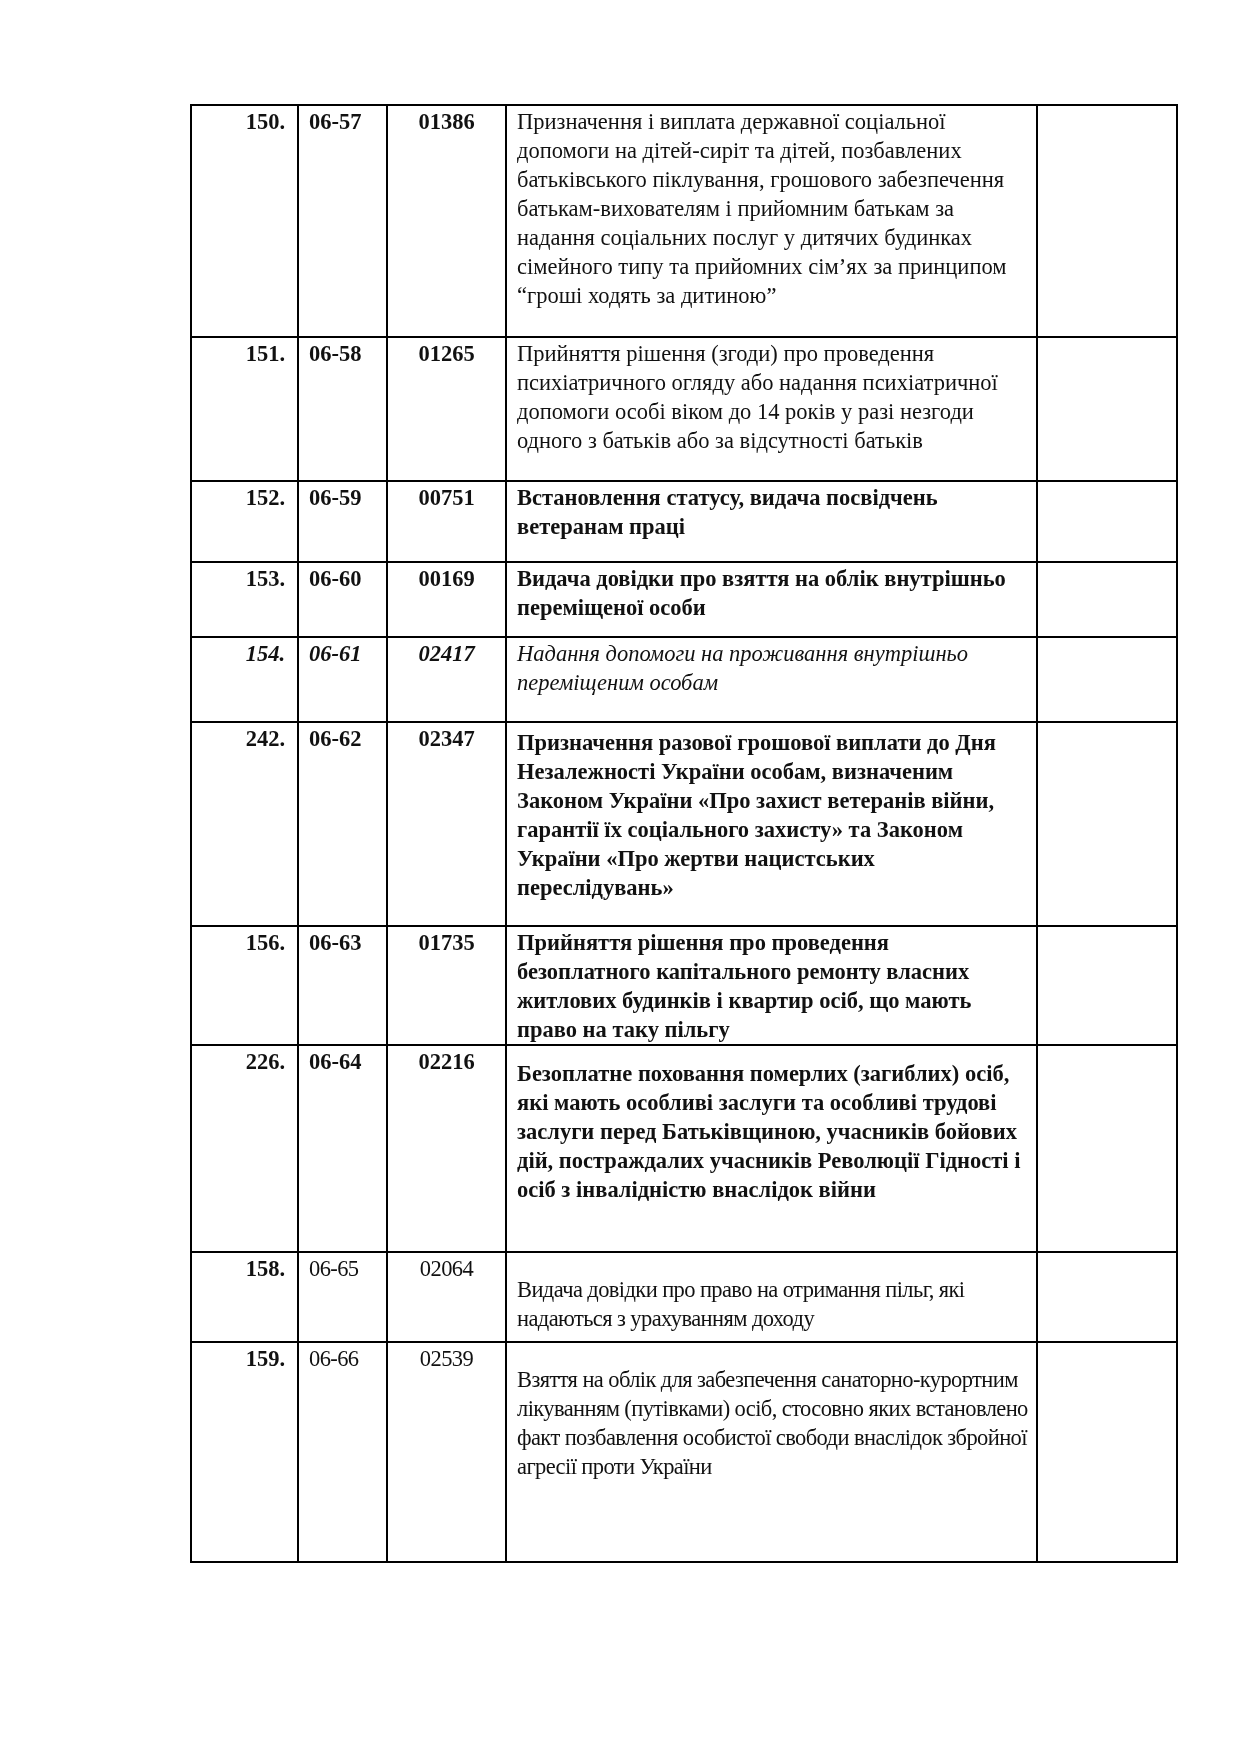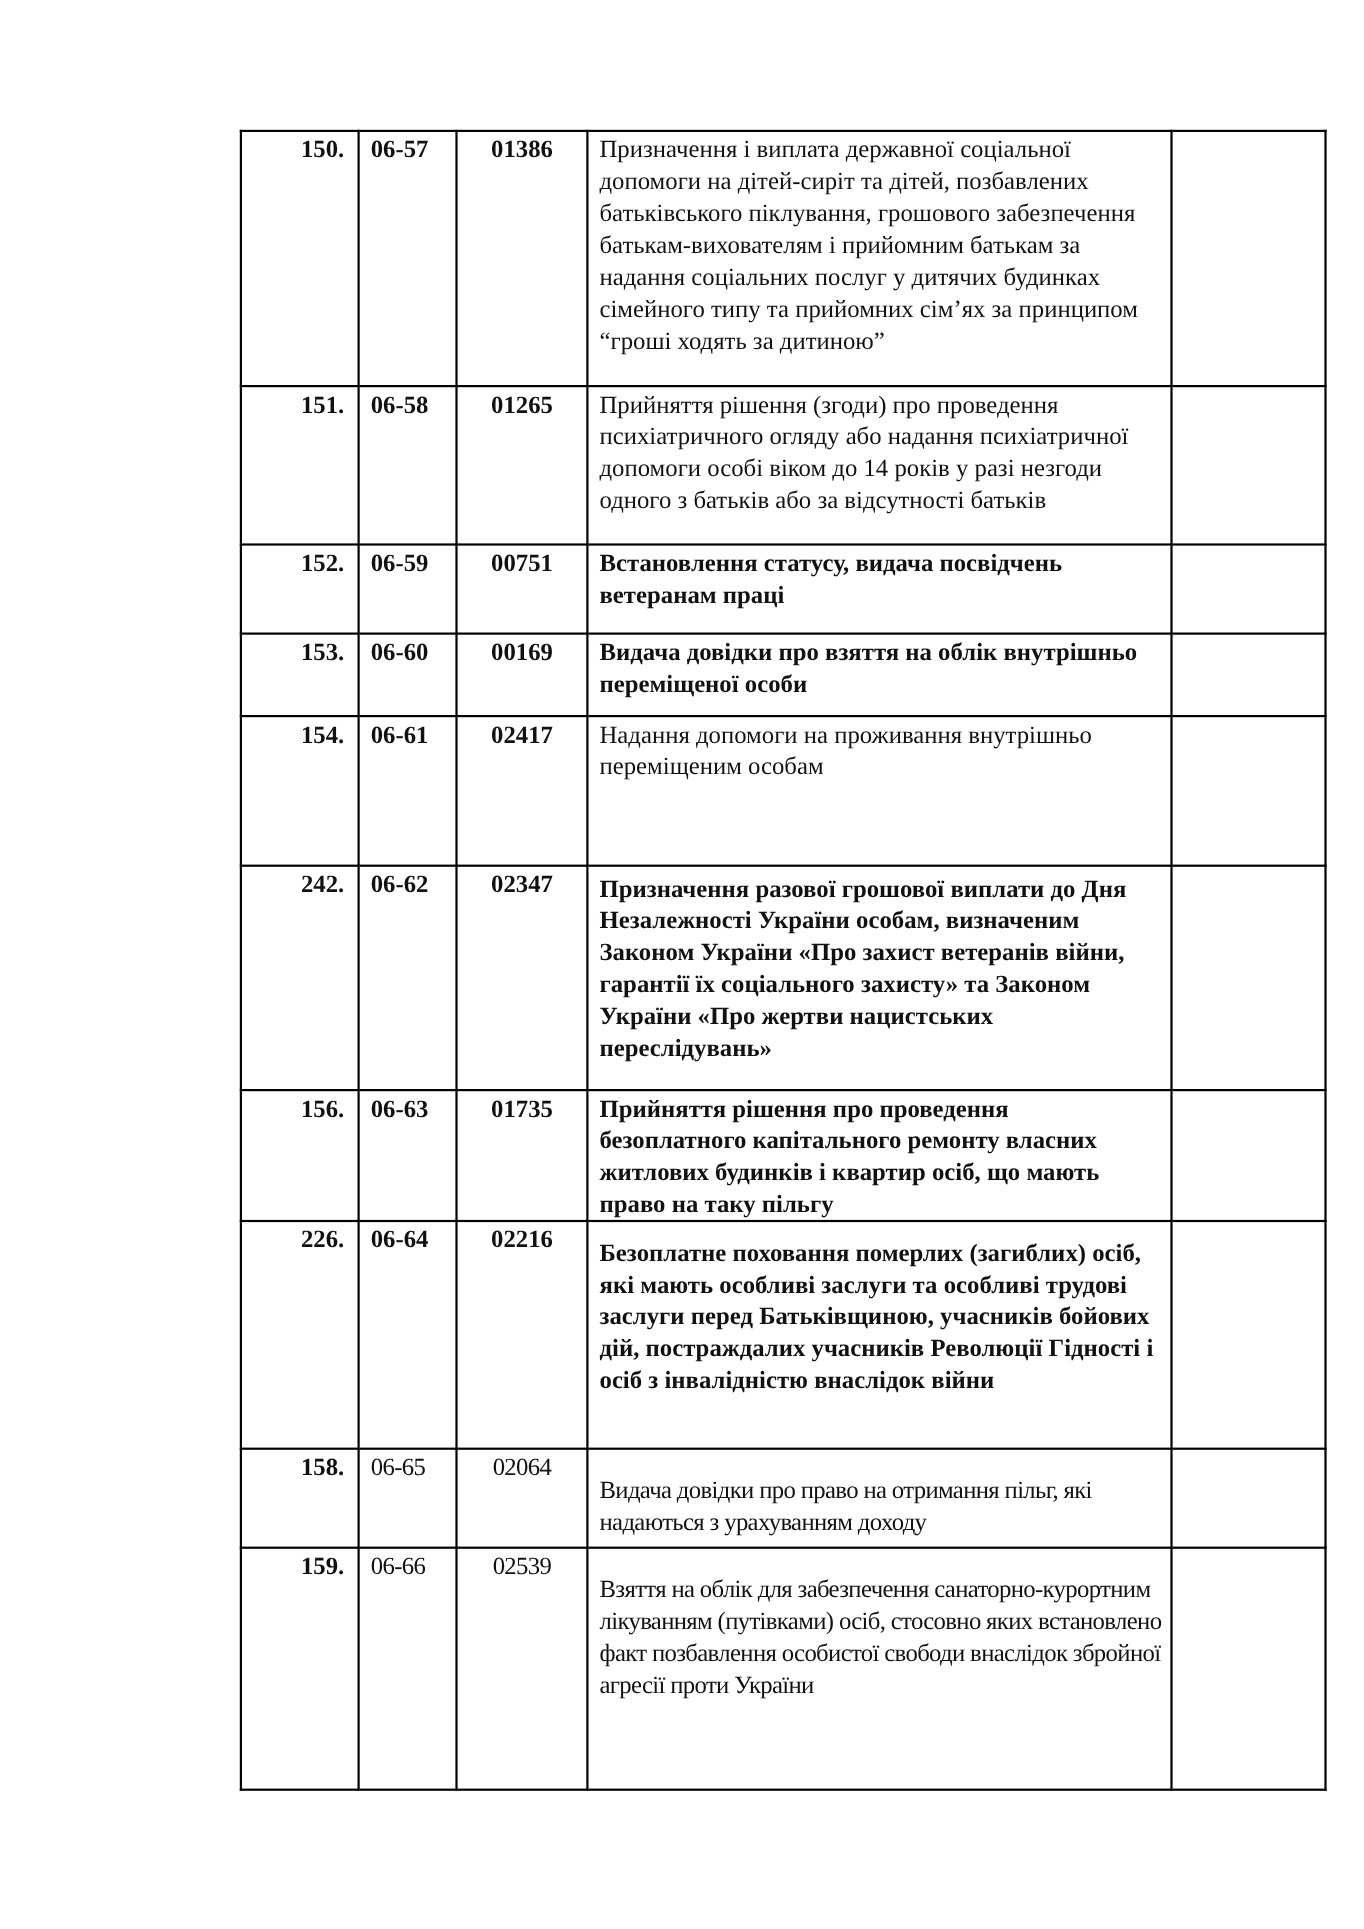--- a/index.html
+++ b/index.html
@@ -1,20 +1,20 @@
 <!DOCTYPE html>
 <html><head>
 <meta charset="utf-8">
 <style>
   html, body { margin: 0; padding: 0; background: #ffffff; }
   body { width: 1240px; height: 1754px; position: relative; overflow: hidden;
          font-family: "Liberation Serif", serif; color: #111; }
   table.services {
-    position: absolute; left: 190px; top: 118px;
-    width: 986px; border-collapse: collapse; table-layout: fixed; margin-left: 28px;
+    position: absolute; left: 190px; top: 104px;
+    width: 986px; border-collapse: collapse; table-layout: fixed;
   }
   table.services td {
     border: 2px solid #000; vertical-align: top; padding: 0;
     font-size: 22.5px; line-height: 29px;
   }
   col.c-num { width: 107px; }
   col.c-code { width: 89px; }
   col.c-id { width: 119px; }
   col.c-desc { width: 531px; }
   col.c-extra { width: 140px; }
@@ -72,21 +72,21 @@
     </tr>
     <tr style="height:75px;">
       <td class="num">153.</td>
       <td class="code bold">06-60</td>
       <td class="id bold">00169</td>
       <td class="desc bold">
           <span class="desc-text">Видача довідки про взяття на облік внутрішньо переміщеної особи</span>
         </td>
       <td class="extra"></td>
     </tr>
-    <tr style="height:136px;">
+    <tr style="height:85px;font-style:italic;">
       <td class="num">154.</td>
       <td class="code bold">06-61</td>
       <td class="id bold">02417</td>
       <td class="desc reg">
           <span class="desc-text">Надання допомоги на проживання внутрішньо переміщеним особам</span>
         </td>
       <td class="extra"></td>
     </tr>
     <tr style="height:204px;">
       <td class="num">242.</td>

